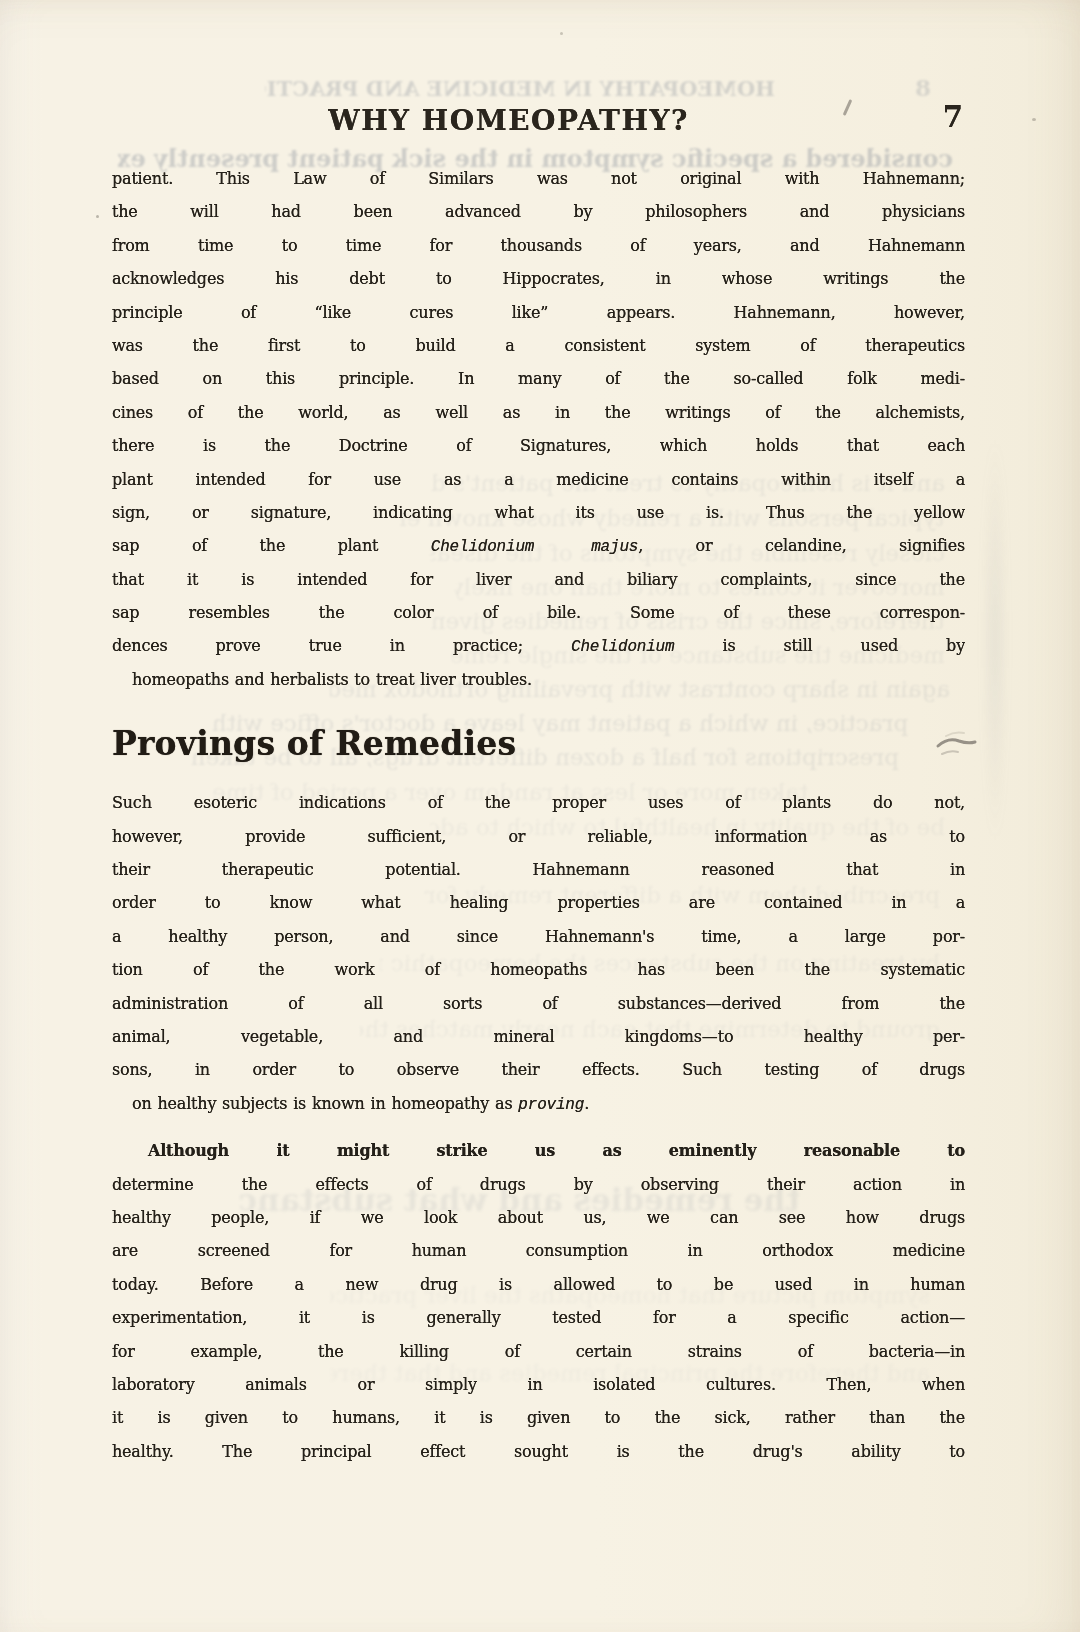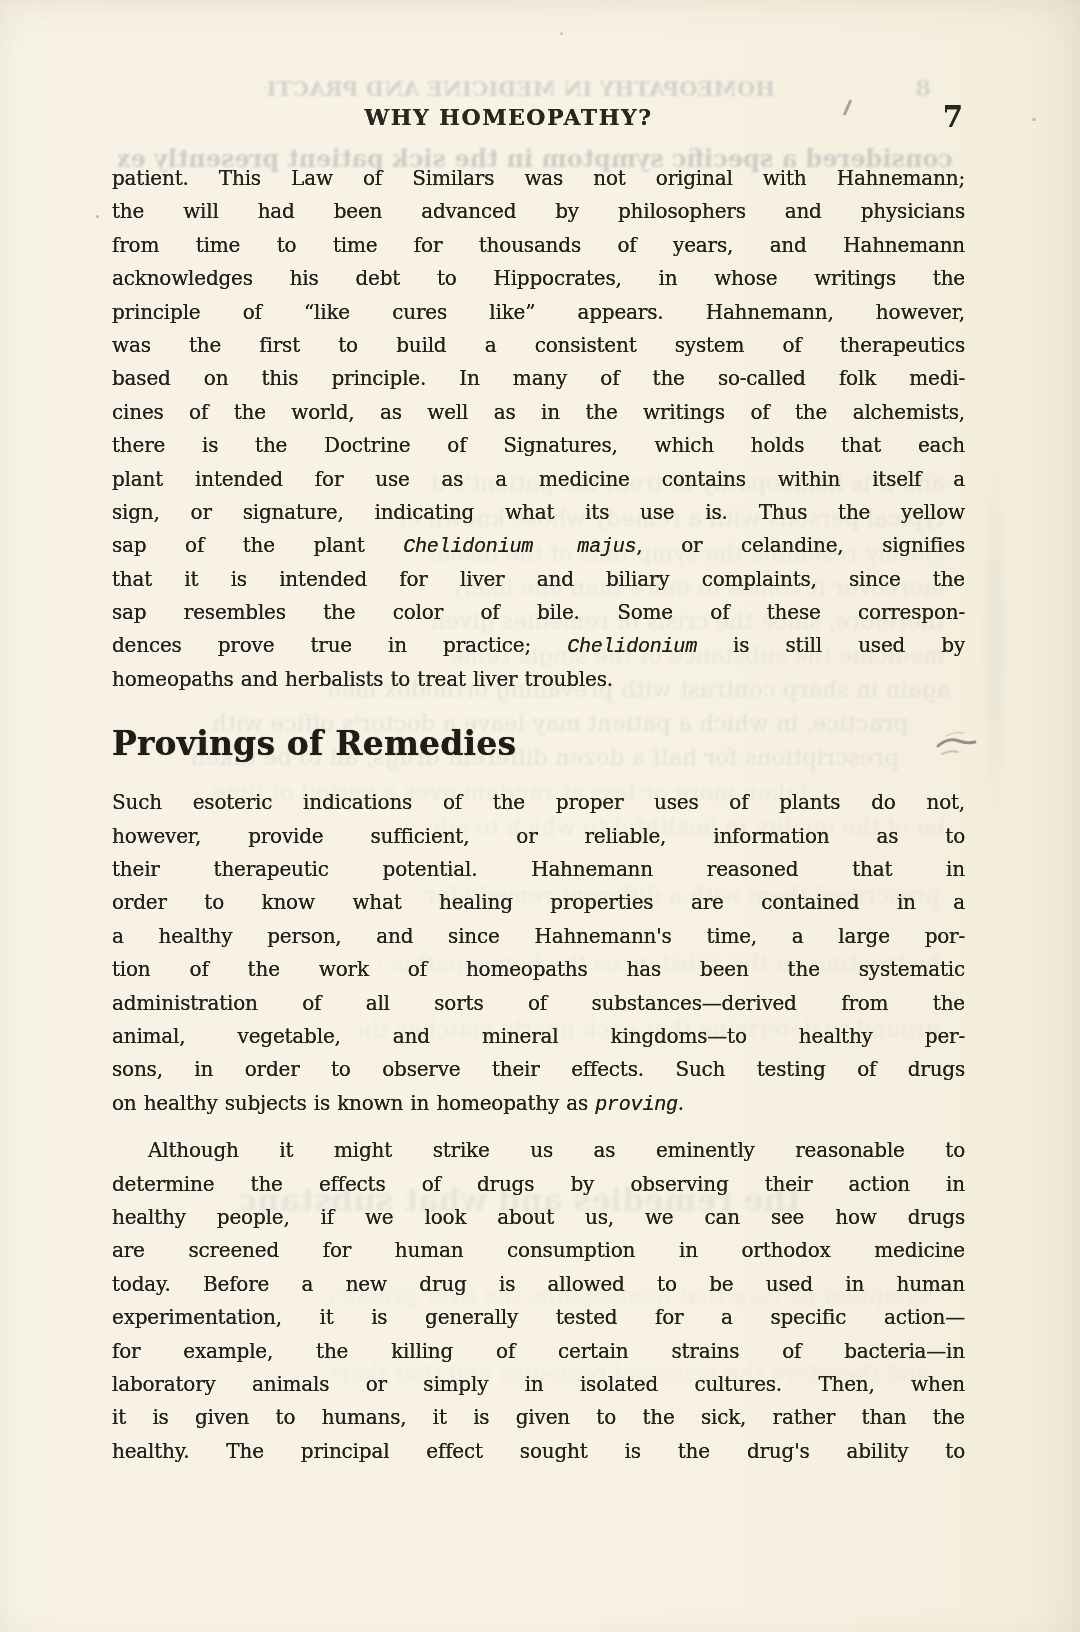--- a/index.html
+++ b/index.html
@@ -15,44 +15,44 @@
                inset -30px 0 60px -38px rgba(150,120,80,.22),
                inset 0 30px 60px -45px rgba(120,100,70,.12);
     color:#242019;
   }
   
   .header-row {
     position:absolute; top:104px; left:112px; width:853px; height:36px;
   }
   .running-header {
     position:absolute; left:calc(50% - 30px); transform:translateX(-50%);
-    font-size:22px; font-weight:bold; letter-spacing:1.5px;
+    font-size:28px; font-weight:bold; letter-spacing:1.5px;
     color:#2a251d; text-shadow:0 0 .5px rgba(30,25,18,.85);
     white-space:nowrap;
   }
   .page-number {
     position:absolute; right:2px; top:-4px;
     font-size:29px; font-weight:bold; color:#2a251d;
     text-shadow:0 0 .5px rgba(30,25,18,.85);
   }
   
   .body-col {
     position:absolute; top:162px; left:112px; width:853px; z-index:2;
   }
   .para { position:relative; }
   .para.indented { margin-top:14px; }
-  .para.indented .line:first-child { text-indent:36px; }
+  .para.indented .line:first-child { text-indent:36px;font-weight:bold; }
   .line {
-    height:33.4px; line-height:33.4px; font-size:20px;
+    height:33.4px; line-height:33.4px; font-size:16px;
     letter-spacing:-0.2px; word-spacing:1px;
     text-align:justify; text-align-last:justify; text-justify:inter-word;
     white-space:normal; overflow:hidden;
     color:#242019; text-shadow:0 0 .55px rgba(28,23,16,.9);
   }
-  .line.line--end { text-align-last:left; }
+  .line.line--end { text-align-last:left;margin-left:20px; }
   .line i { font-style:italic;font-family:Liberation Mono, monospace; }
   .section-heading {
     margin:24px auto 18px auto; height:48px; line-height:48px;
     text-align:left; font-size:33px; font-weight:bold;
     letter-spacing:0.2px; color:#211c15;
     text-shadow:0 0 .7px rgba(25,20,14,.95);
   }
   
   .ghost-layer { position:absolute; inset:0; z-index:1; pointer-events:none; }
   .ghost-line {

